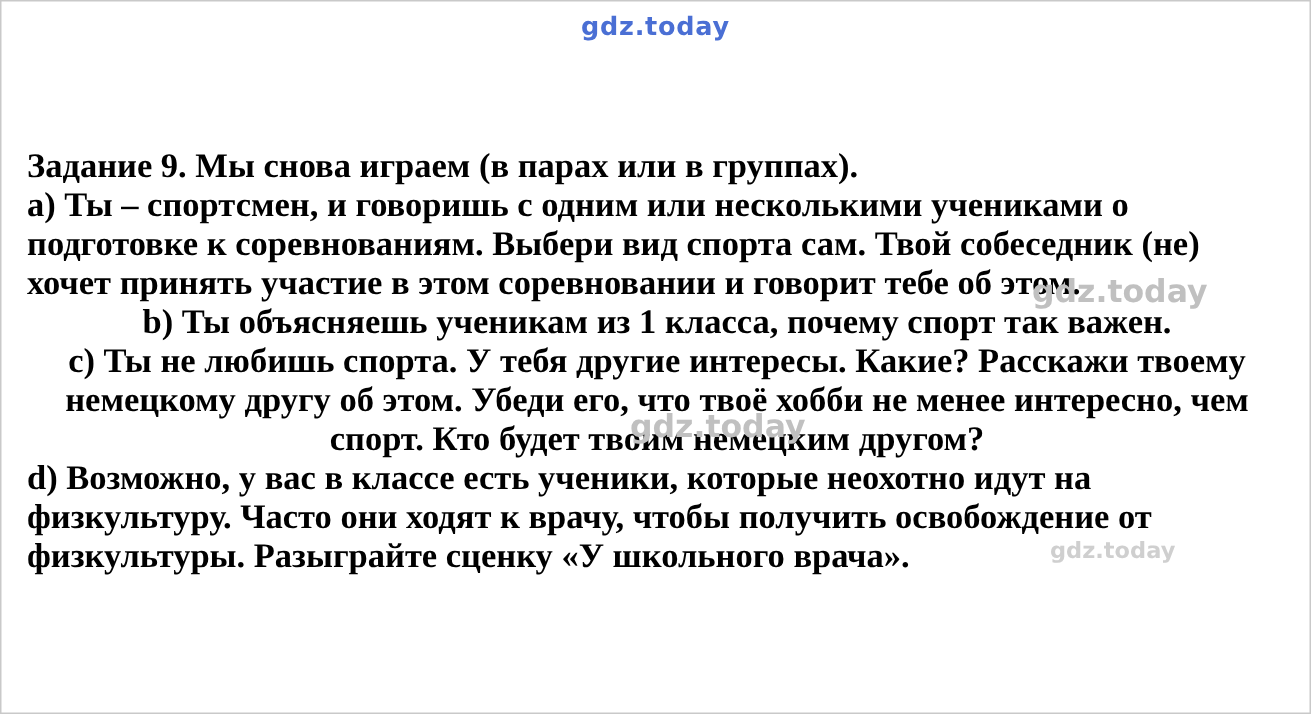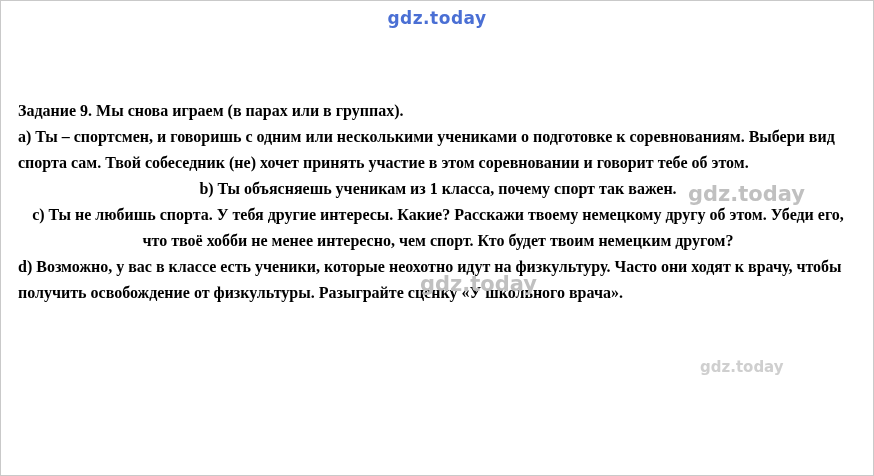--- a/index.html
+++ b/index.html
@@ -69,21 +69,21 @@
     color: #cfcfcf;
   }
 
   
   .content {
     position: absolute;
     left: 18px;
     top: 98px;
     width: 840px;
     color: #000000;
-    font-size: 16px;
+    font-size: 23px;
     font-weight: bold;
     line-height: 26px;
   }
   .para {
     margin: 0 0 0 0;
   }
   .para + .para {
     margin-top: 0;
   }
   .gap-before {

